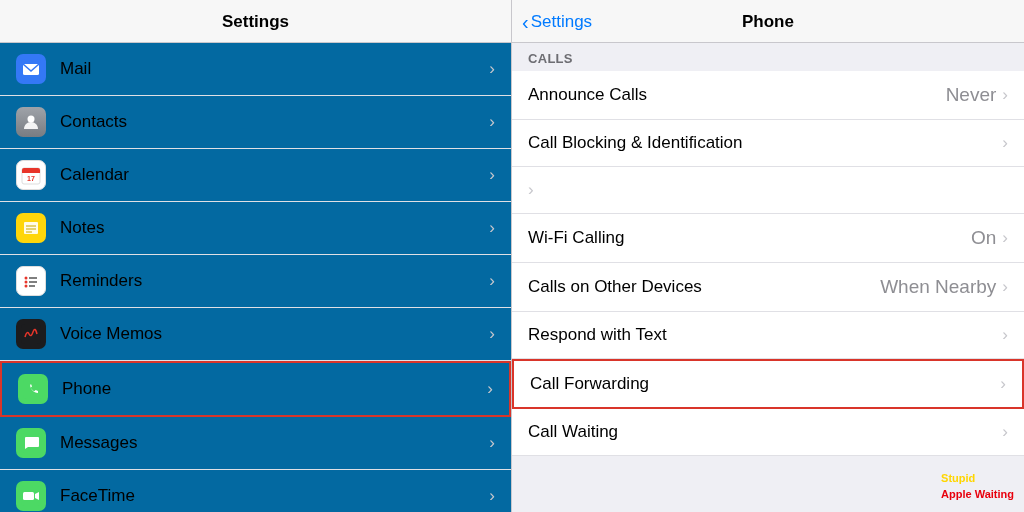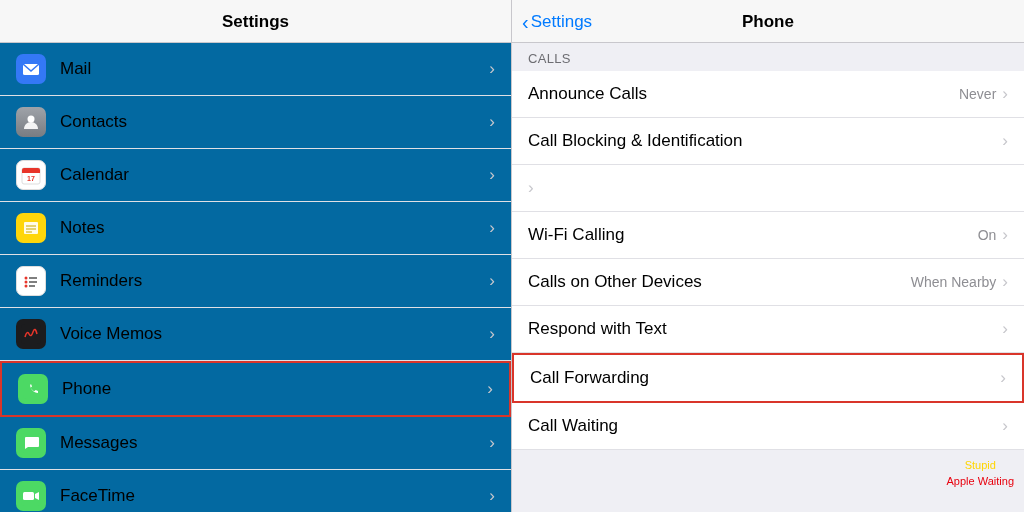--- a/index.html
+++ b/index.html
@@ -116,20 +116,21 @@
       font-weight: 600;
       color: #000;
     }
 
     .section-header {
       padding: 8px 16px 5px;
       font-size: 13px;
       color: #6d6d72;
       letter-spacing: 0.3px;
       background: #efeff4;
+      font-weight: bold;
     }
 
     .right-list {
       list-style: none;
       background: #fff;
     }
 
     .right-item {
       display: flex;
       align-items: center;
@@ -146,40 +147,40 @@
     }
 
     .right-item-label {
       flex: 1;
       font-size: 17px;
       color: #000;
     }
 
     .right-item-value {
       color: #8e8e93;
-      font-size: 14px;
+      font-size: 19px;
       margin-right: 6px;
     }
 
     
     .mail-icon { background: #3478f6; }
     .notes-icon { background: #ffd60a; }
     .voicememos-icon { background: #1c1c1e; }
     .phone-icon { background: #4cd964; }
     .messages-icon { background: #4cd964; }
     .facetime-icon { background: #4cd964; }
 
     .watermark {
       position: absolute;
-      bottom: 23px;
+      bottom: 10px;
       right: 10px;
       font-size: 11px;
-      font-weight: 400;
+      font-weight: 700;
       line-height: 1.4;
-      text-align: center;
+      text-align: left;
     }
     .watermark .stupid { color: #ffd600; }
     .watermark .apple { color: #e8000d; }
     .watermark .rumors { color: #e8000d; }
   </style>
 </head>
 <body>
 
 <div class="left-panel">
   <div class="panel-header">Settings</div>

